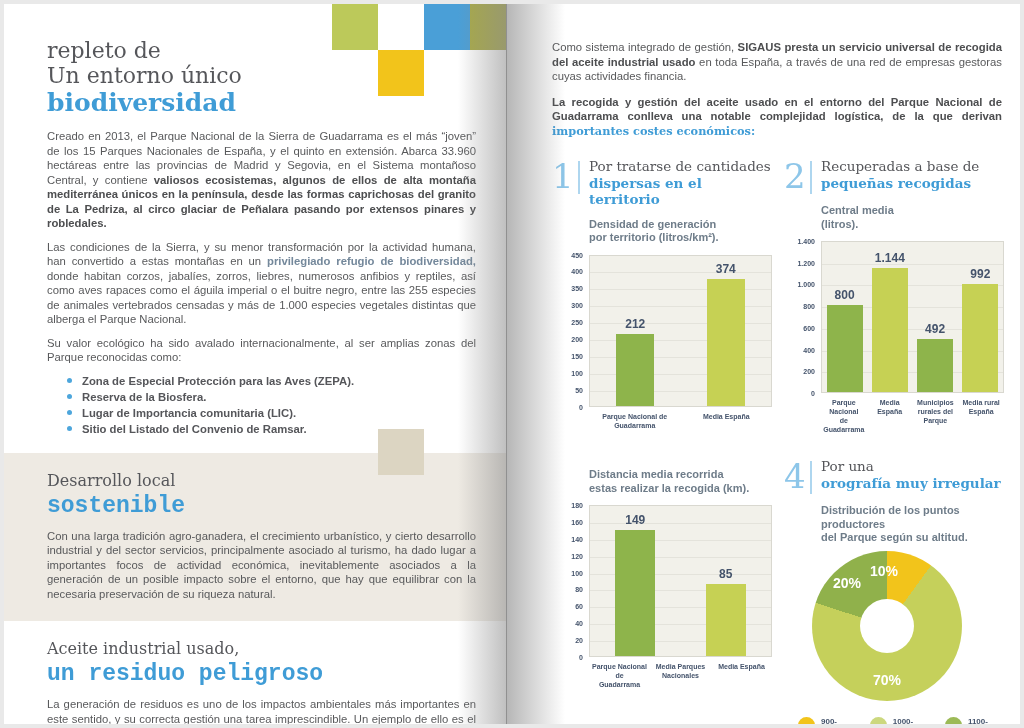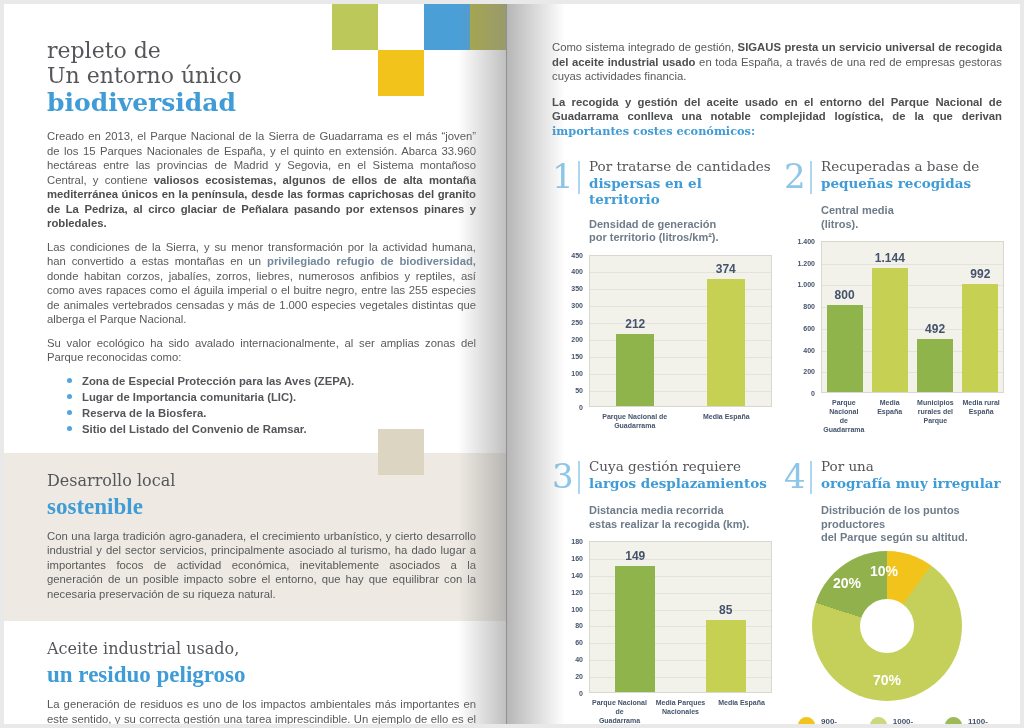--- a/index.html
+++ b/index.html
@@ -30,21 +30,21 @@
   .seg-bb { font-weight:700; color:#74889b; }
   .seg-bs { font-weight:700; color:#3f9cd6; font-family:"DejaVu Serif", serif; }
 
   ul.bullets { list-style:none; margin:8px 0 11px 20px; }
   ul.bullets li { position:relative; padding-left:15px; font-size:11.3px; line-height:16px; font-weight:700; color:#55565a; }
   ul.bullets li::before { content:""; position:absolute; left:0; top:5.5px; width:5px; height:5px; border-radius:50%; background:#4da6dc; }
 
   .section-band { position:relative; background:#eeeae3; margin:16px -30px 0 -43px; padding:16px 30px 20px 43px; }
   .band-square { position:absolute; left:374px; top:-24px; width:46px; height:46px; background:#dcd5c2; }
   .h2 .t-gray { display:block; font-size:16px; line-height:24px; color:#55565a; font-family:"DejaVu Serif", serif; }
-  .h2 .t-blue { display:block; font-size:23px; line-height:27px; color:#3f9cd6; font-weight:600; font-family:Liberation Serif, serif; }
+  .h2 .t-blue { display:block; font-size:23px; line-height:27px; color:#3f9cd6; font-weight:600; font-family:Liberation Mono, monospace; }
   .section-plain { margin-top:16px; }
 
   
   .pr-content { position:relative; z-index:1; padding:36px 18px 0 45px; }
   .charts-grid { display:grid; grid-template-columns:222px 1fr; column-gap:10px; row-gap:24px; margin-top:20px; }
   .block-head { display:flex; }
   .block-num { font-family:"DejaVu Serif", serif; font-size:34px; line-height:36px; color:#8dc6e9; width:24px; flex:none; }
   .block-vline { width:2px; height:33px; background:#aed6ef; margin:3px 9px 0 2px; flex:none; }
   .block-title .t1 { font-family:"DejaVu Serif", serif; font-size:13.5px; line-height:16.5px; color:#55565a; }
   .block-title .t2 { font-family:"DejaVu Serif", serif; font-size:13.5px; line-height:16.5px; color:#3f9cd6; font-weight:700; }
@@ -95,22 +95,22 @@
         <span class="t-gray">Un entorno único</span>
         <span class="t-blue">biodiversidad</span>
       </div>
 
       <p class="body" style="margin-top:12px"><span>Creado en 2013, el Parque Nacional de la Sierra de Guadarrama es el más “joven” de los 15 Parques Nacionales de España, y el quinto en extensión. Abarca 33.960 hectáreas entre las provincias de Madrid y Segovia, en el Sistema montañoso Central, y contiene </span><span class="seg-b">valiosos ecosistemas, algunos de ellos de alta montaña mediterránea únicos en la península, desde las formas caprichosas del granito de La Pedriza, al circo glaciar de Peñalara pasando por extensos pinares y robledales.</span></p>
       <p class="body"><span>Las condiciones de la Sierra, y su menor transformación por la actividad humana, han convertido a estas montañas en un </span><span class="seg-bb">privilegiado refugio de biodiversidad,</span><span> donde habitan corzos, jabalíes, zorros, liebres, numerosos anfibios y reptiles, así como aves rapaces como el águila imperial o el buitre negro, entre las 255 especies de animales vertebrados censadas y más de 1.000 especies vegetales distintas que alberga el Parque Nacional.</span></p>
       <p class="body"><span>Su valor ecológico ha sido avalado internacionalmente, al ser amplias zonas del Parque reconocidas como:</span></p>
 
       <ul class="bullets">
         <li>Zona de Especial Protección para las Aves (ZEPA).</li>
+        <li>Reserva de la Biosfera.</li>
         <li>Lugar de Importancia comunitaria (LIC).</li>
-        <li>Reserva de la Biosfera.</li>
         <li>Sitio del Listado del Convenio de Ramsar.</li>
       </ul>
 
       <div class="section-band">
         <div class="band-square"></div>
         <div class="h2">
           <span class="t-gray">Desarrollo local</span>
           <span class="t-blue">sostenible</span>
         </div>
         <p class="body"><span>Con una larga tradición agro-ganadera, el crecimiento urbanístico, y cierto desarrollo industrial y del sector servicios, principalmente asociado al turismo, ha dado lugar a importantes focos de actividad económica, inevitablemente asociados a la generación de un posible impacto sobre el entorno, que hay que equilibrar con la necesaria preservación de su riqueza natural.</span></p>
@@ -264,28 +264,20 @@
                       <div class="x-line">Media rural</div>
                       <div class="x-line">España</div>
                     </div>
                   </div>
                 </div>
               </div>
             </div>
         </div>
 
         <div class="chart-block">
-          <div class="block-head">
-            <div class="block-num">3</div>
-            <div class="block-vline"></div>
-            <div class="block-title">
-              <div class="t1">Cuya gestión requiere</div>
-              <div class="t2">largos desplazamientos</div>
-            </div>
-          </div>
           <div class="chart-subtitle">
             <div>Distancia media recorrida</div>
             <div>estas realizar la recogida (km).</div>
           </div>
           <div class="chart-holder">
               <div class="bar-chart">
                 <div class="y-axis">
                   <div class="ytick" style="top: 0px;">180</div>
                   <div class="ytick" style="top: 16.8889px;">160</div>
                   <div class="ytick" style="top: 33.7778px;">140</div>

